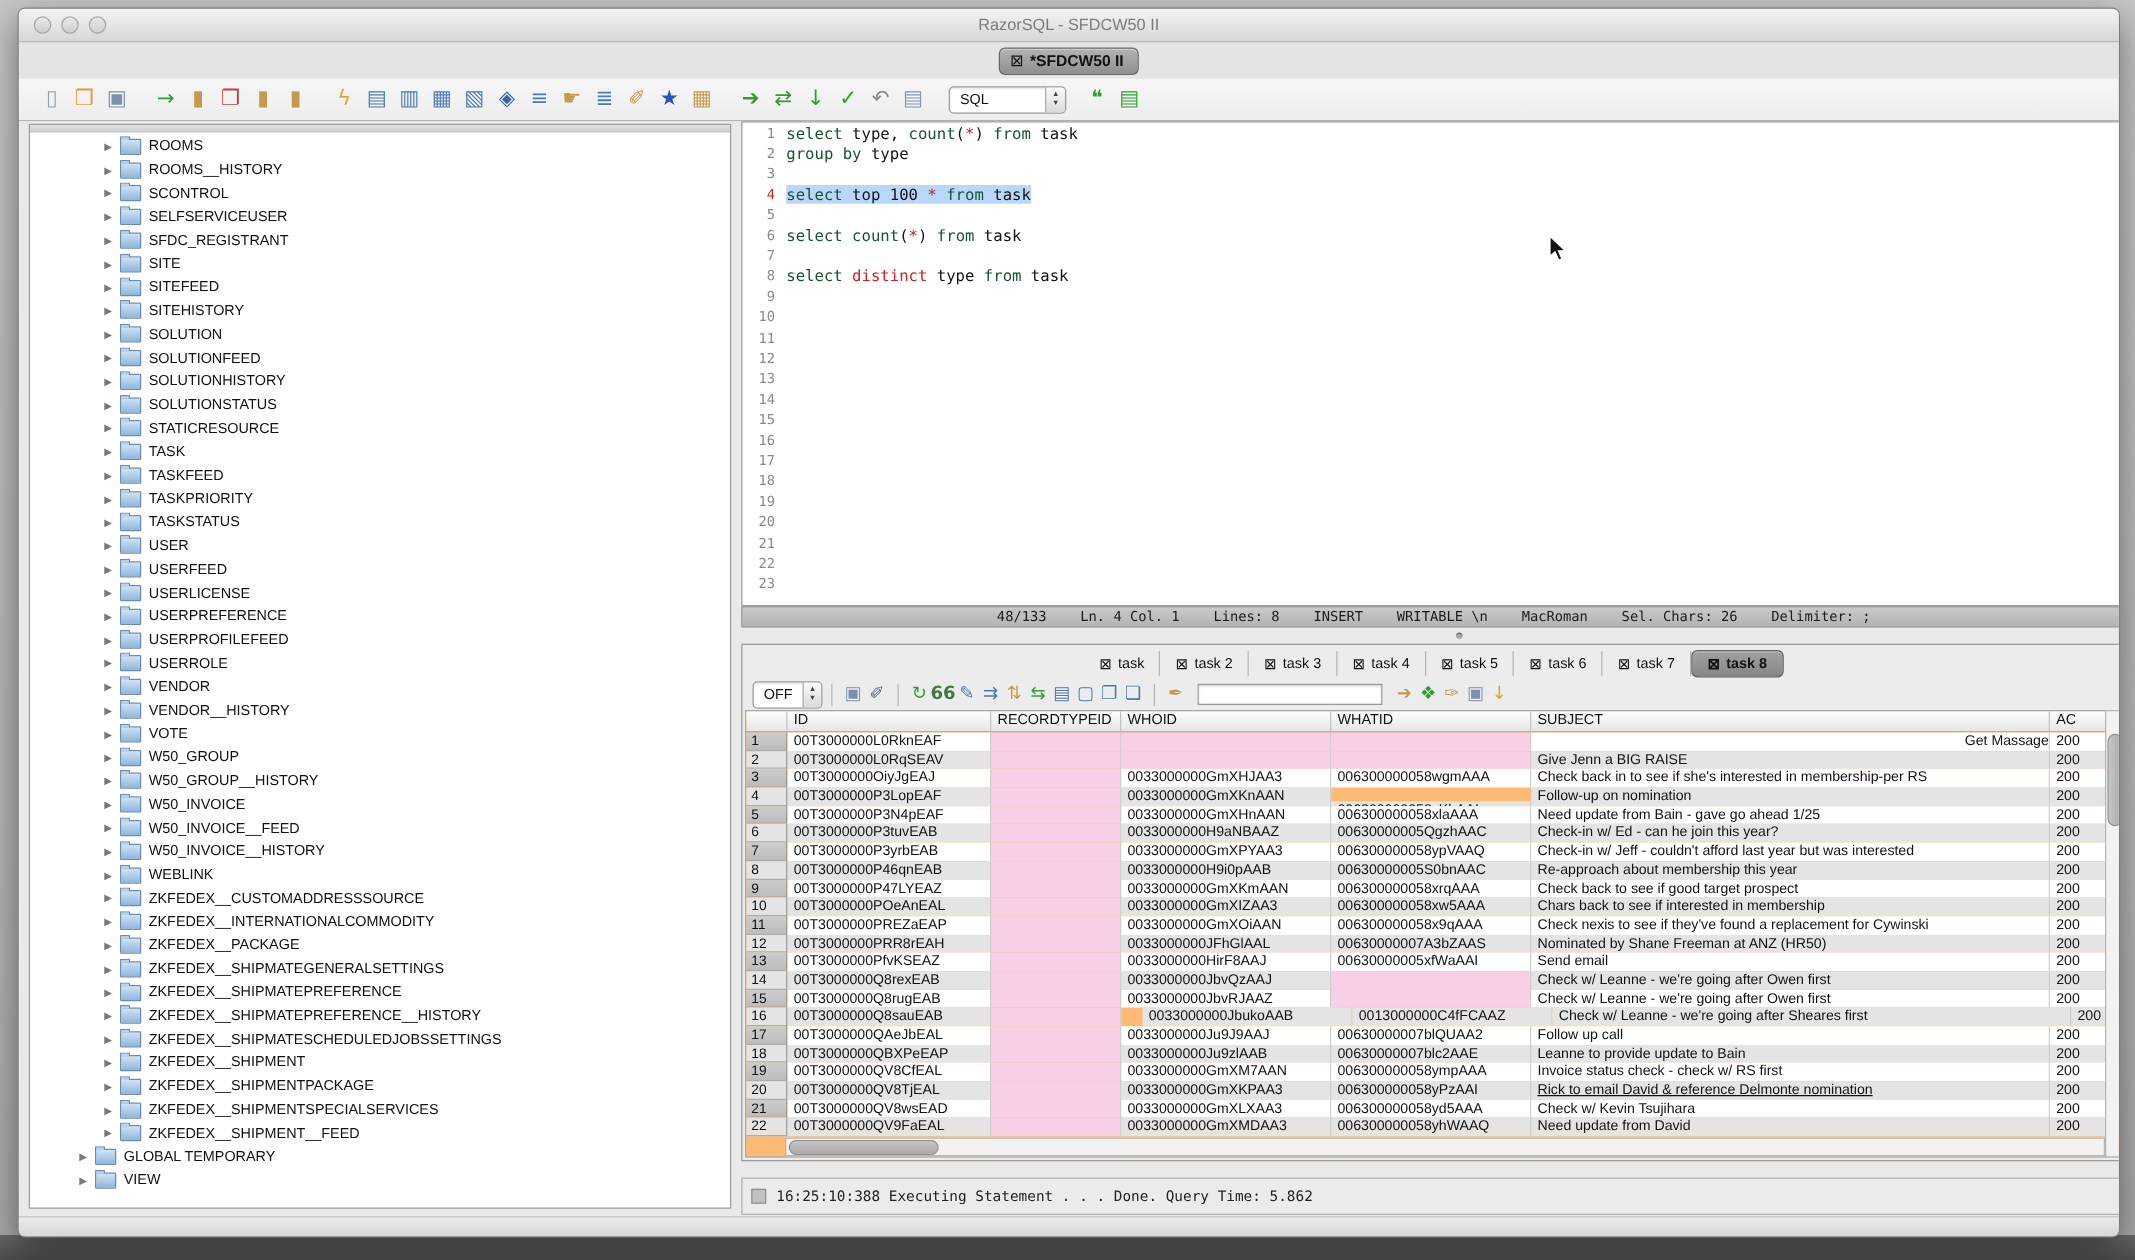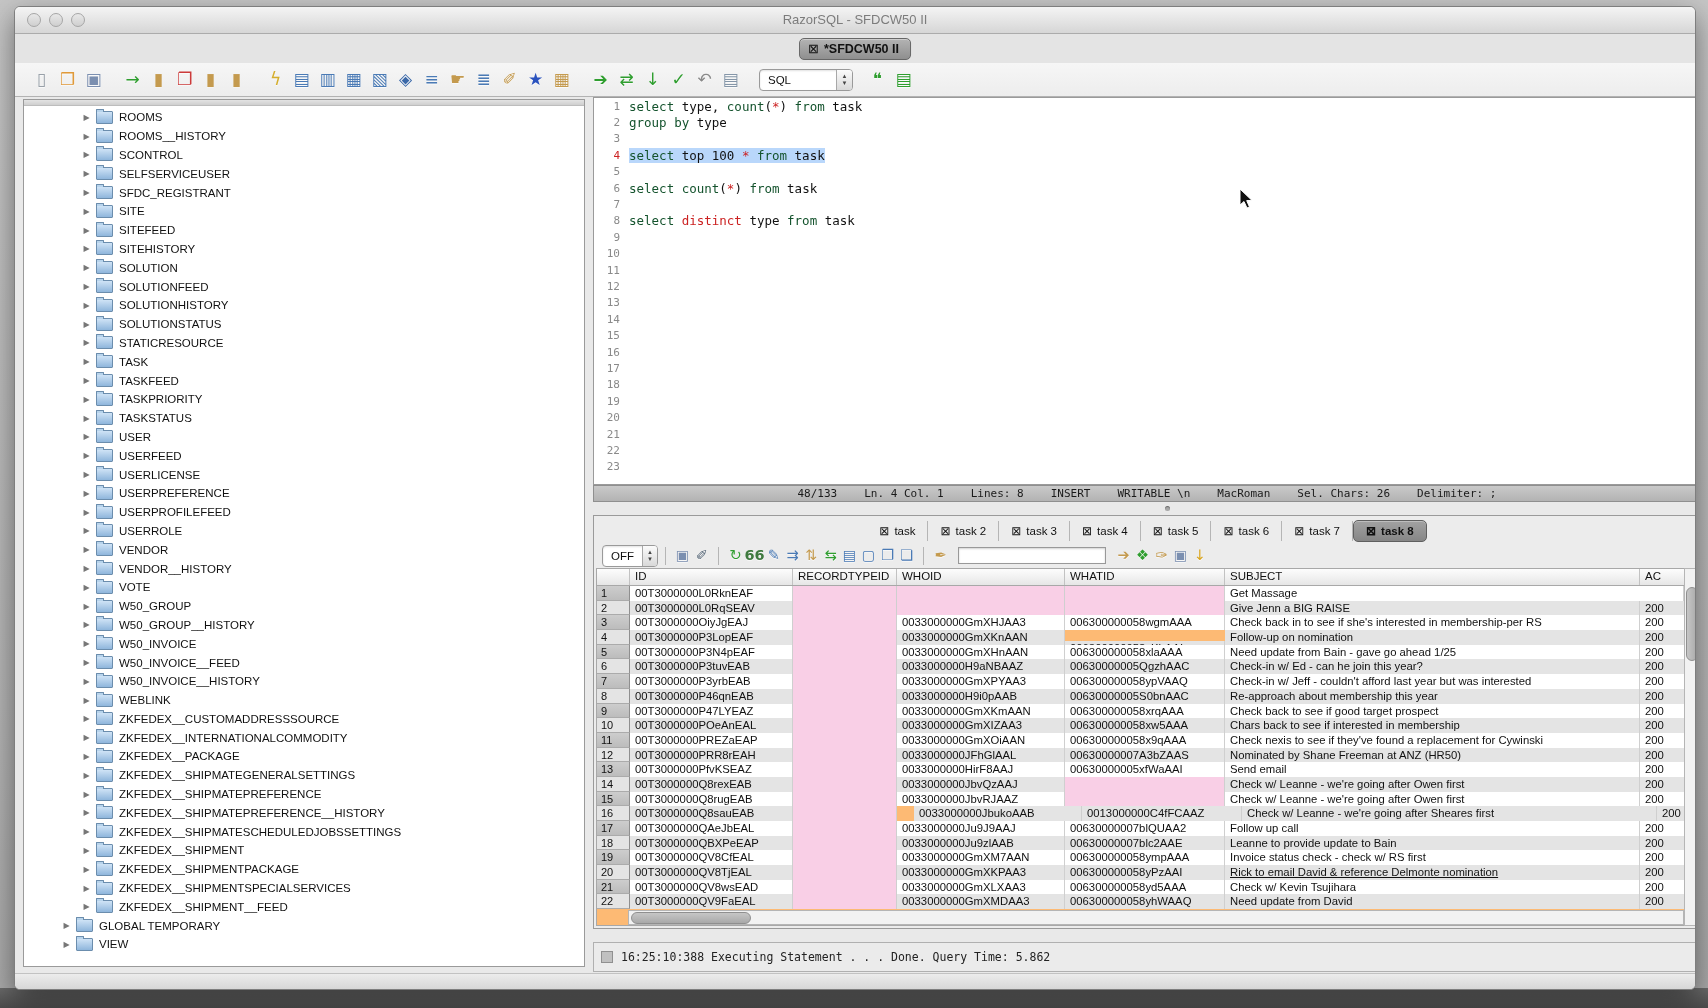--- a/index.html
+++ b/index.html
@@ -574,21 +574,21 @@
                 <div class="gc" style="width: 160px;">WHATID</div>
                 <div class="gc" style="width: 415px;">SUBJECT</div>
                 <div class="gc" style="width: 57px;">AC</div>
               </div>
               <div class="grow">
                 <div class="gc rn" style="width: 33px;">1</div>
                 <div class="gc" style="width: 163px;">00T3000000L0RknEAF</div>
                 <div class="gc null" style="width: 104px;"></div>
                 <div class="gc null" style="width: 168px;"></div>
                 <div class="gc null" style="width: 160px;"></div>
-                <div class="gc" style="width: 459px;">Get Massage</div>
+                <div class="gc" style="width: 415px; text-align: right;">Get Massage</div>
                 <div class="gc" style="width: 57px;">200</div>
               </div>
               <div class="grow alt">
                 <div class="gc rn" style="width: 33px;">2</div>
                 <div class="gc" style="width: 163px;">00T3000000L0RqSEAV</div>
                 <div class="gc null" style="width: 104px;"></div>
                 <div class="gc null" style="width: 168px;"></div>
                 <div class="gc null" style="width: 160px;"></div>
                 <div class="gc" style="width: 415px;">Give Jenn a BIG RAISE</div>
                 <div class="gc" style="width: 57px;">200</div>

